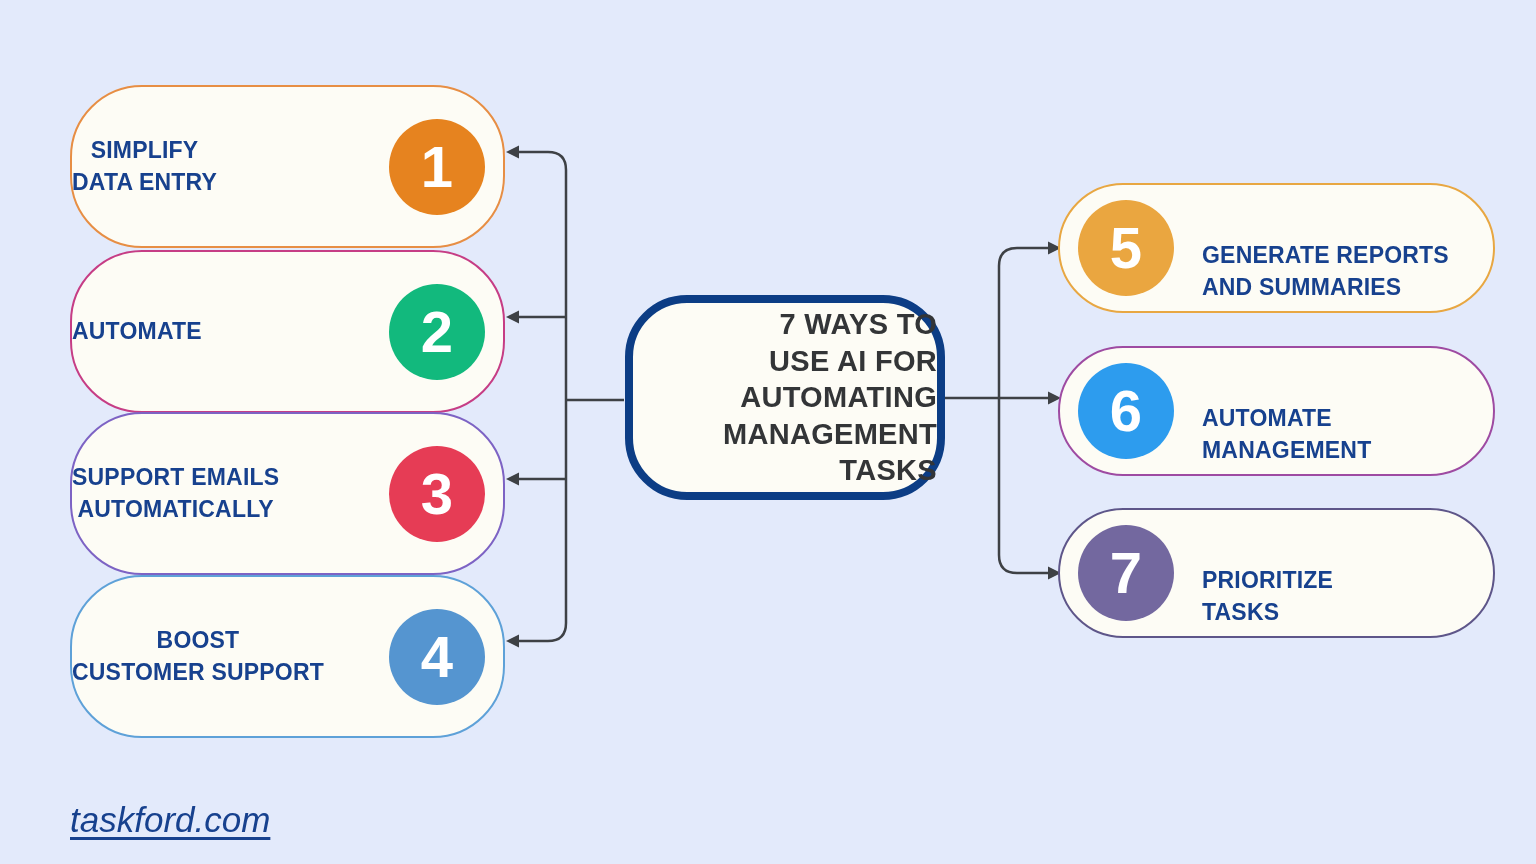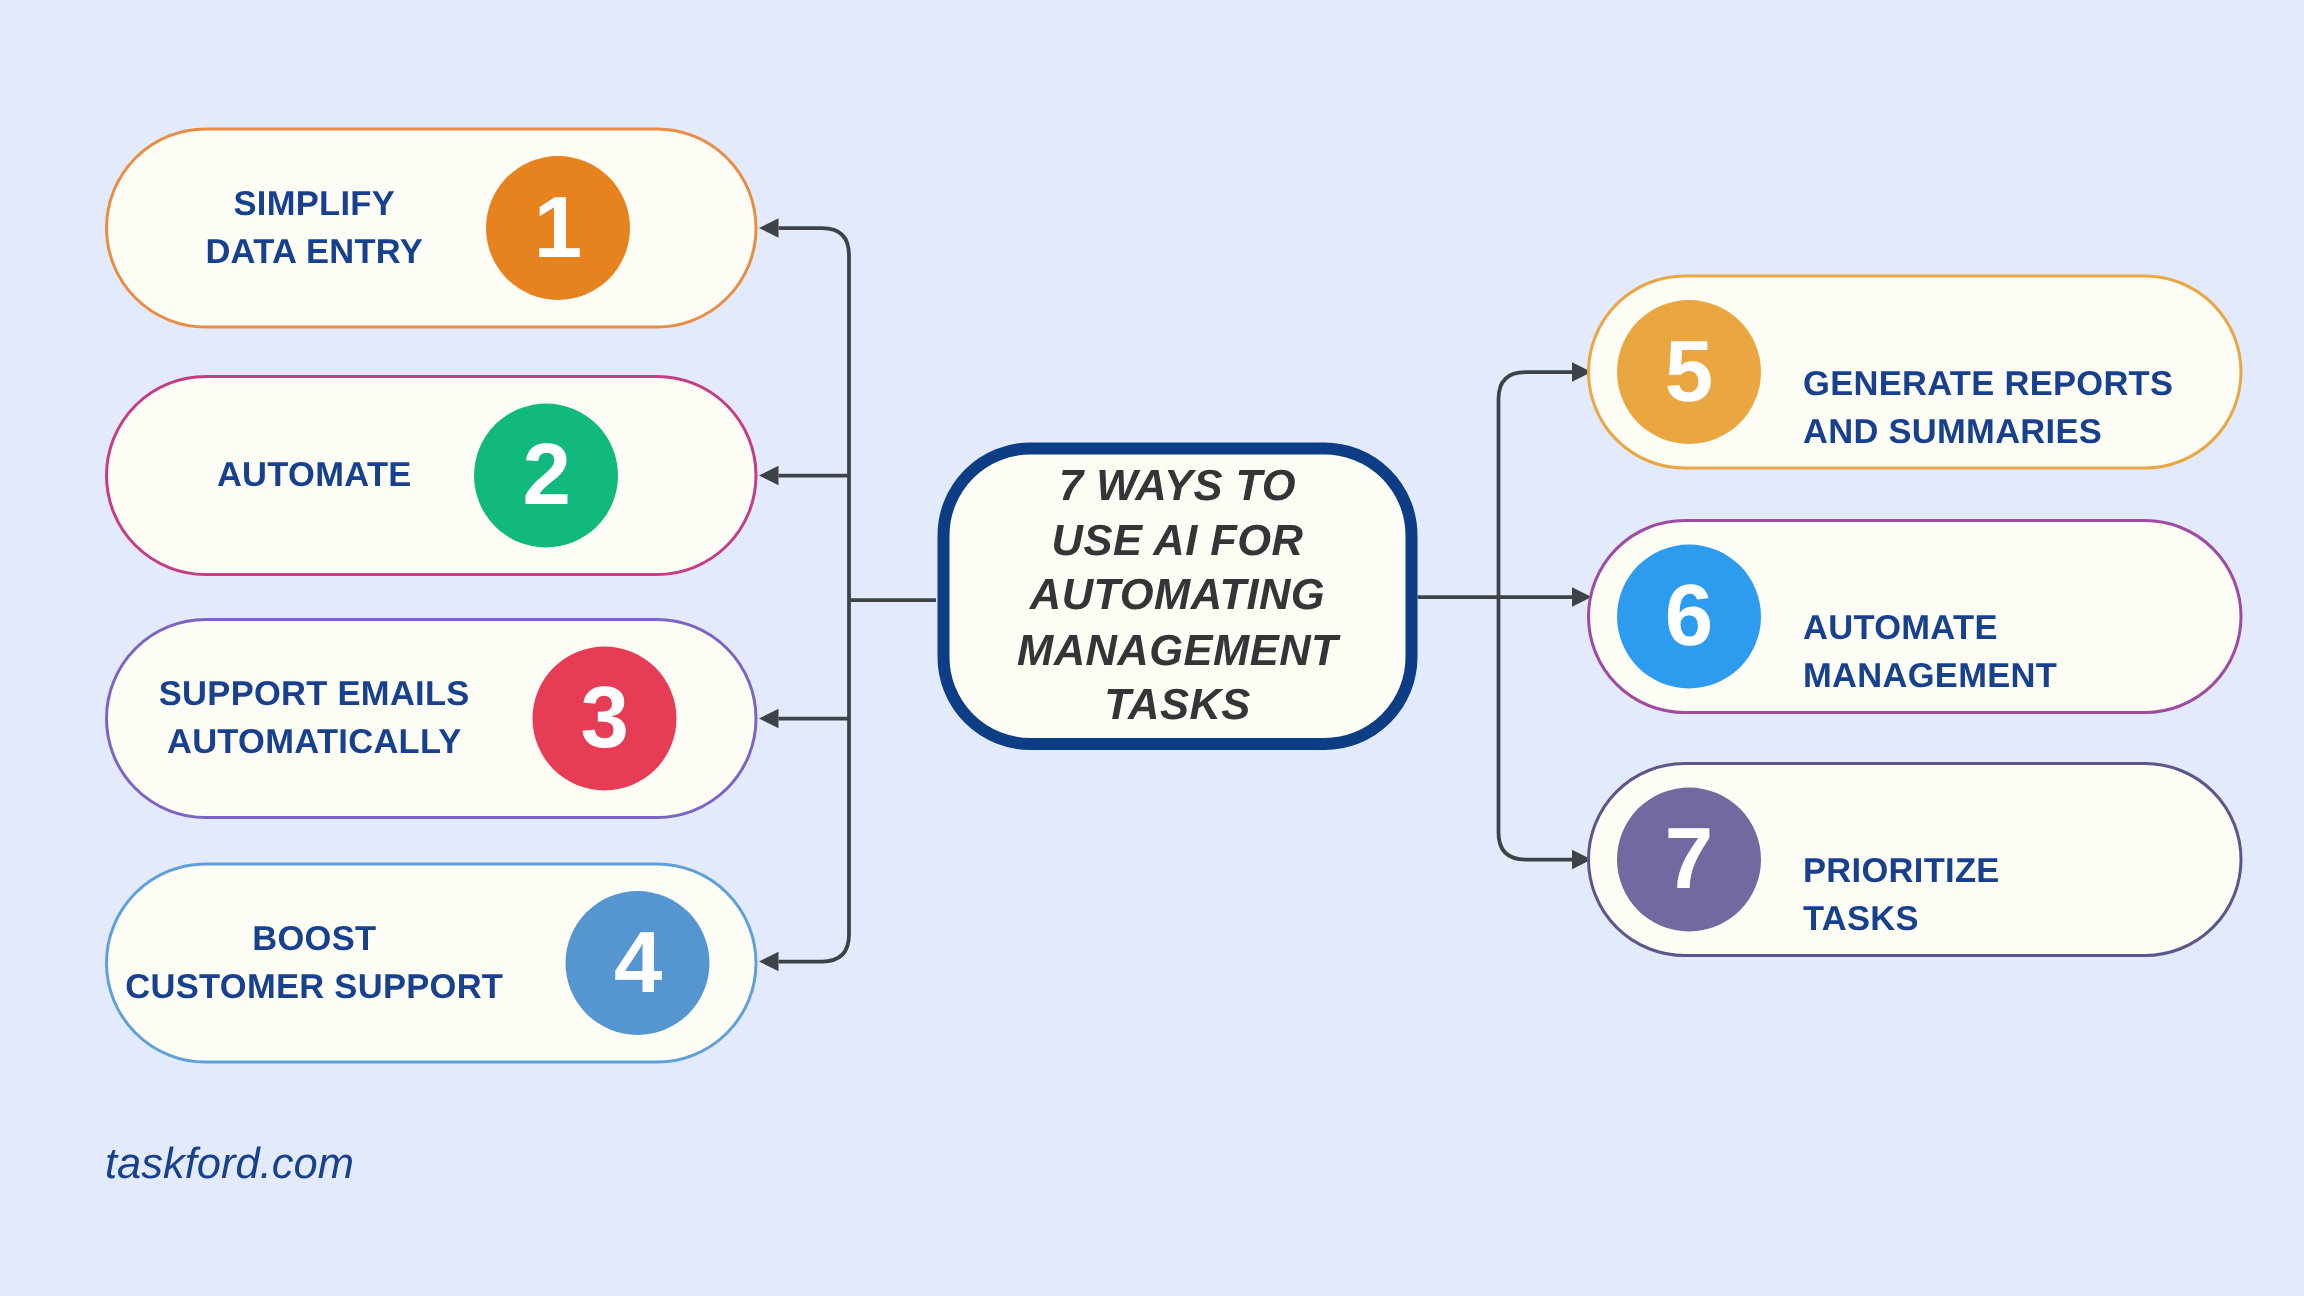--- a/index.html
+++ b/index.html
@@ -29,22 +29,22 @@
     pointer-events:none;
   }
   .pill{
     position:absolute;
     display:flex;align-items:center;
     background:var(--c-pill-fill);
     border:2.5px solid #999;
     border-radius:72px;
   }
   .pill-left{
-    left:70px;width:435px;height:134px;
-    justify-content:center;
+    left:70px;width:435px;height:163px;
+    justify-content:space-between;
     padding-right:18px;gap:42px;
   }
   .pill-left .label{text-align:center;}
   .pill-right{
     left:1058px;width:437px;height:130px;
     justify-content:flex-start;
     padding-left:18px;gap:28px;
   }
   .pill-right .label{text-align:left;margin-top:48px;}
   .p1{top:85px;}  .p2{top:250px;} .p3{top:412px;} .p4{top:575px;}
@@ -67,27 +67,28 @@
   .center-card{
     position:absolute;left:625px;top:295px;width:320px;height:205px;
     background:var(--c-pill-fill);
     border:8px solid var(--c-center-border);
     border-radius:62px;
     display:flex;align-items:center;justify-content:center;
   }
   .center-card .txt{
     color:var(--c-center-text);
     font-weight:bold;font-size:29px;line-height:1.26;
-    letter-spacing:0.3px;text-align:center;font-style:italic;
+    letter-spacing:0.3px;text-align:right;
   }
   .center-card .txt span{display:block;}
   .footer-link{
-    position:absolute;left:70px;top:760px;
+    position:absolute;left:70px;top:800px;
     color:var(--c-footer);
-    font-size:29px;font-style:italic;
+    font-size:35px;font-style:italic;
+    text-decoration:underline;
     text-underline-offset:5px;
     cursor:pointer;
   }
 </style>
 </head>
 <body>
 
 <div class="stage">
 
   <svg class="connectors" viewBox="0 0 1536 864" xmlns="http://www.w3.org/2000/svg">

